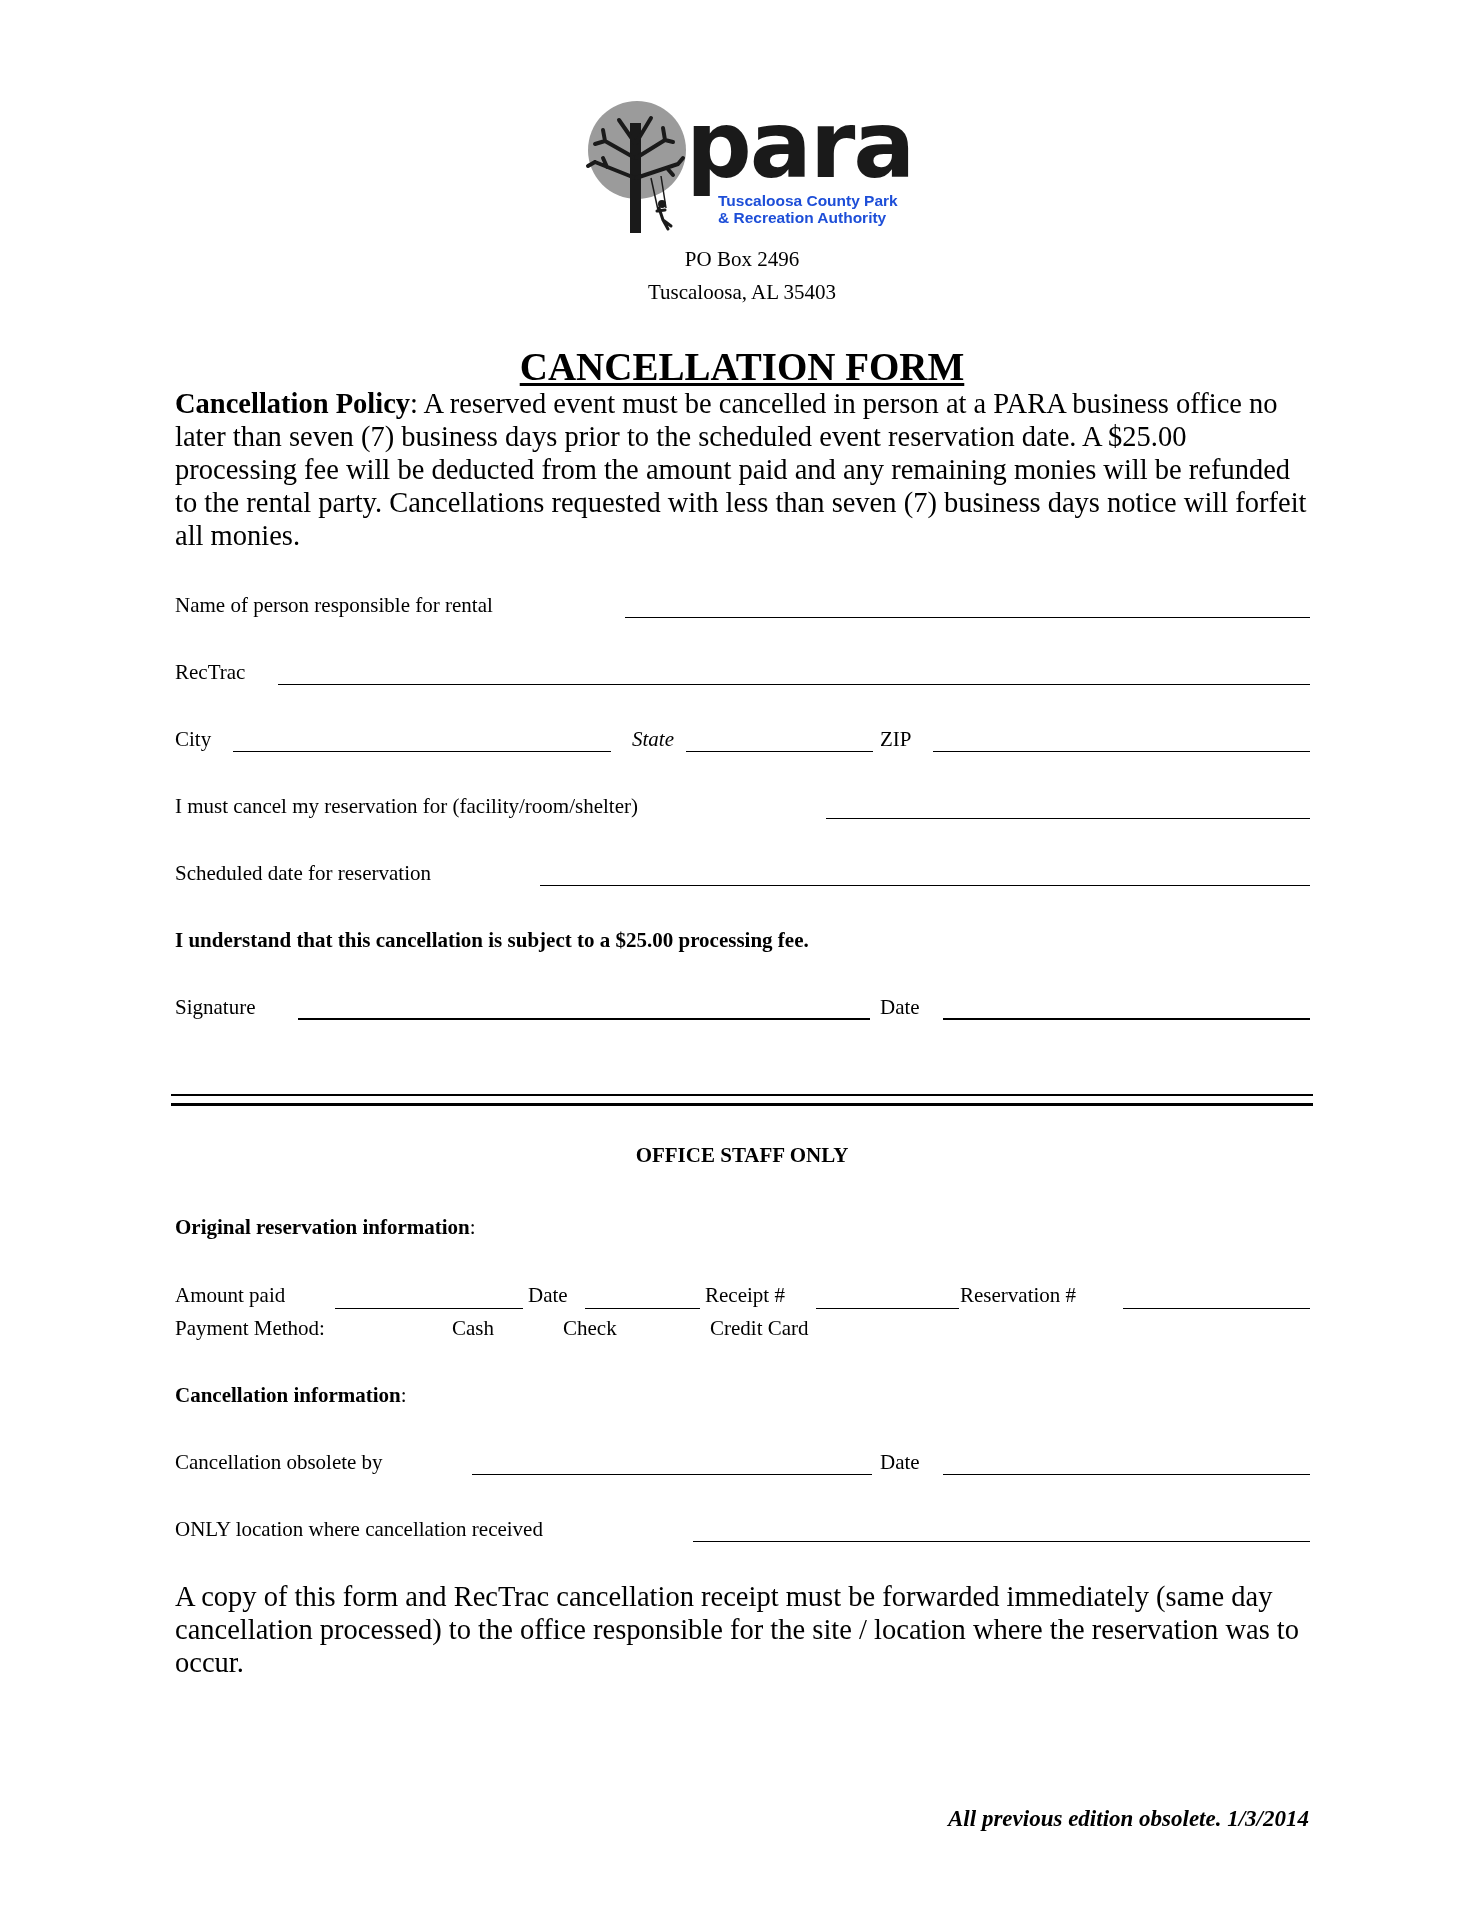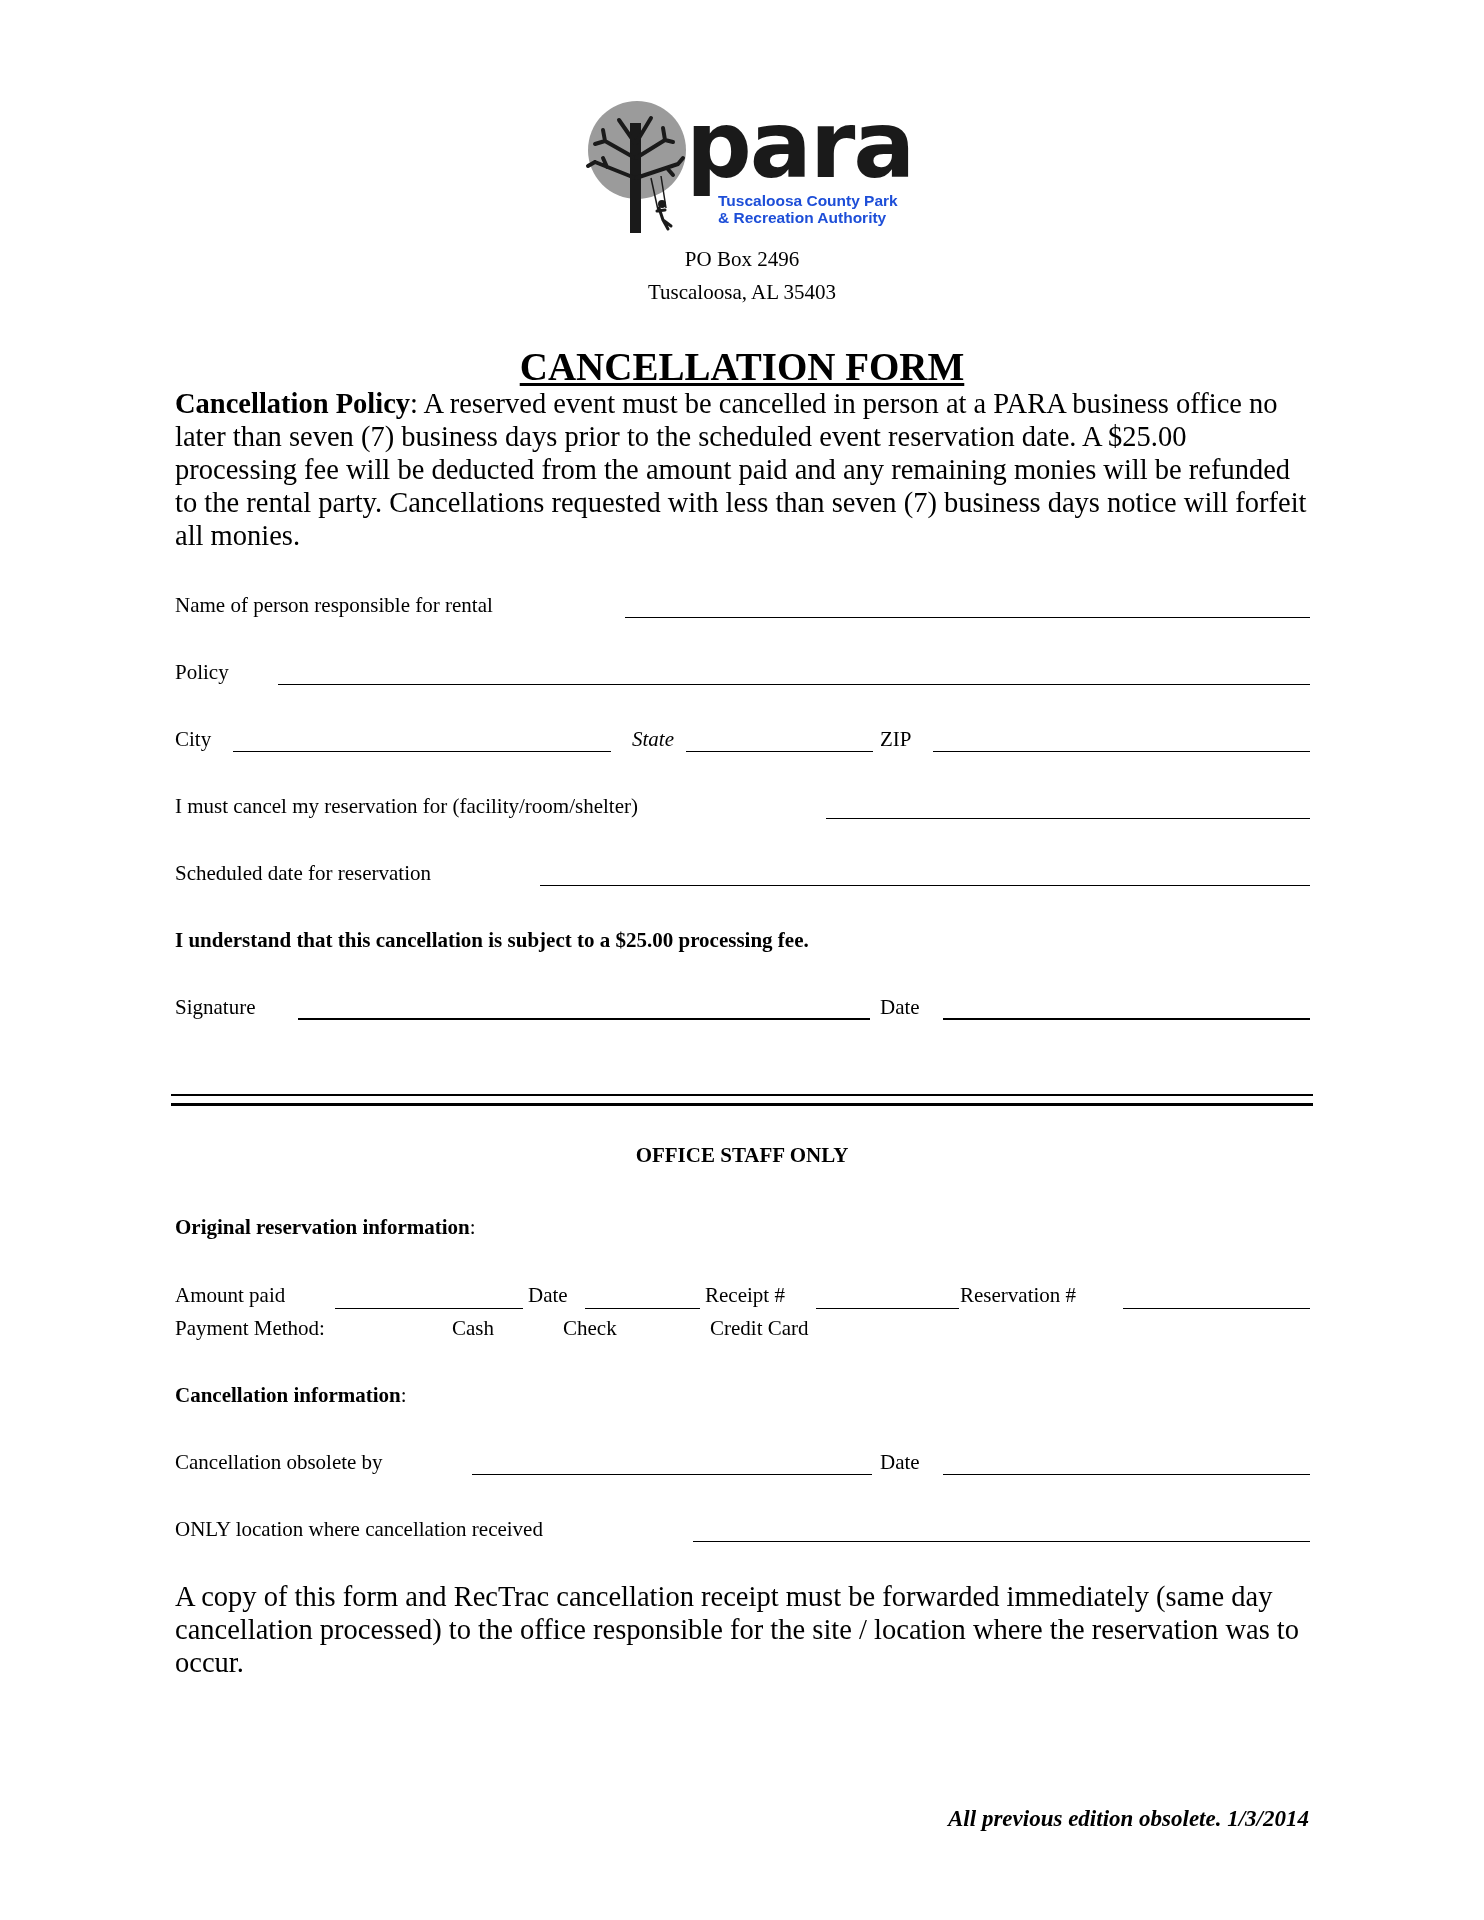--- a/index.html
+++ b/index.html
@@ -50,21 +50,21 @@
 <div class="abs b center" style="left:0; width:1484px; top:345px; font-size:39px; line-height:44px; text-decoration:underline; text-decoration-thickness:3px; text-underline-offset:3px;">CANCELLATION FORM</div>
 
 <div class="para" style="top:387px;">
   <span class="b">Cancellation Policy</span><span>:</span><span> A reserved event must be cancelled in person at a PARA business office no later than seven (7) business days prior to the scheduled event reservation date.  A $25.00 processing fee will be deducted from the amount paid and any remaining monies will be refunded to the rental party.  Cancellations requested with less than seven (7) business days notice will forfeit all monies.</span>
 </div>
 
 <div class="abs t" style="left:175px; top:589px;">Name of person responsible for rental</div>
 <div class="line" style="left:625px; width:685px; top:617px;"></div>
 <input class="field" style="left: 625px; width: 677px; top: 589px;" value="">
 
-<div class="abs t" style="left:175px; top:656px;">Policy</div>
+<div class="abs t" style="left:175px; top:656px;">RecTrac</div>
 <div class="line" style="left:278px; width:1032px; top:684px;"></div>
 <input class="field" style="left: 278px; width: 1024px; top: 656px;" value="">
 
 <div class="abs t" style="left:175px; top:723px;">City</div>
 <div class="line" style="left:233px; width:378px; top:751px;"></div>
 <input class="field" style="left: 233px; width: 370px; top: 723px;" value="">
 <div class="abs t" style="left:632px; top:723px;font-style:italic;">State</div>
 <div class="line" style="left:686px; width:187px; top:751px;"></div>
 <input class="field" style="left: 686px; width: 179px; top: 723px;" value="">
 <div class="abs t" style="left:880px; top:723px;">ZIP</div>

